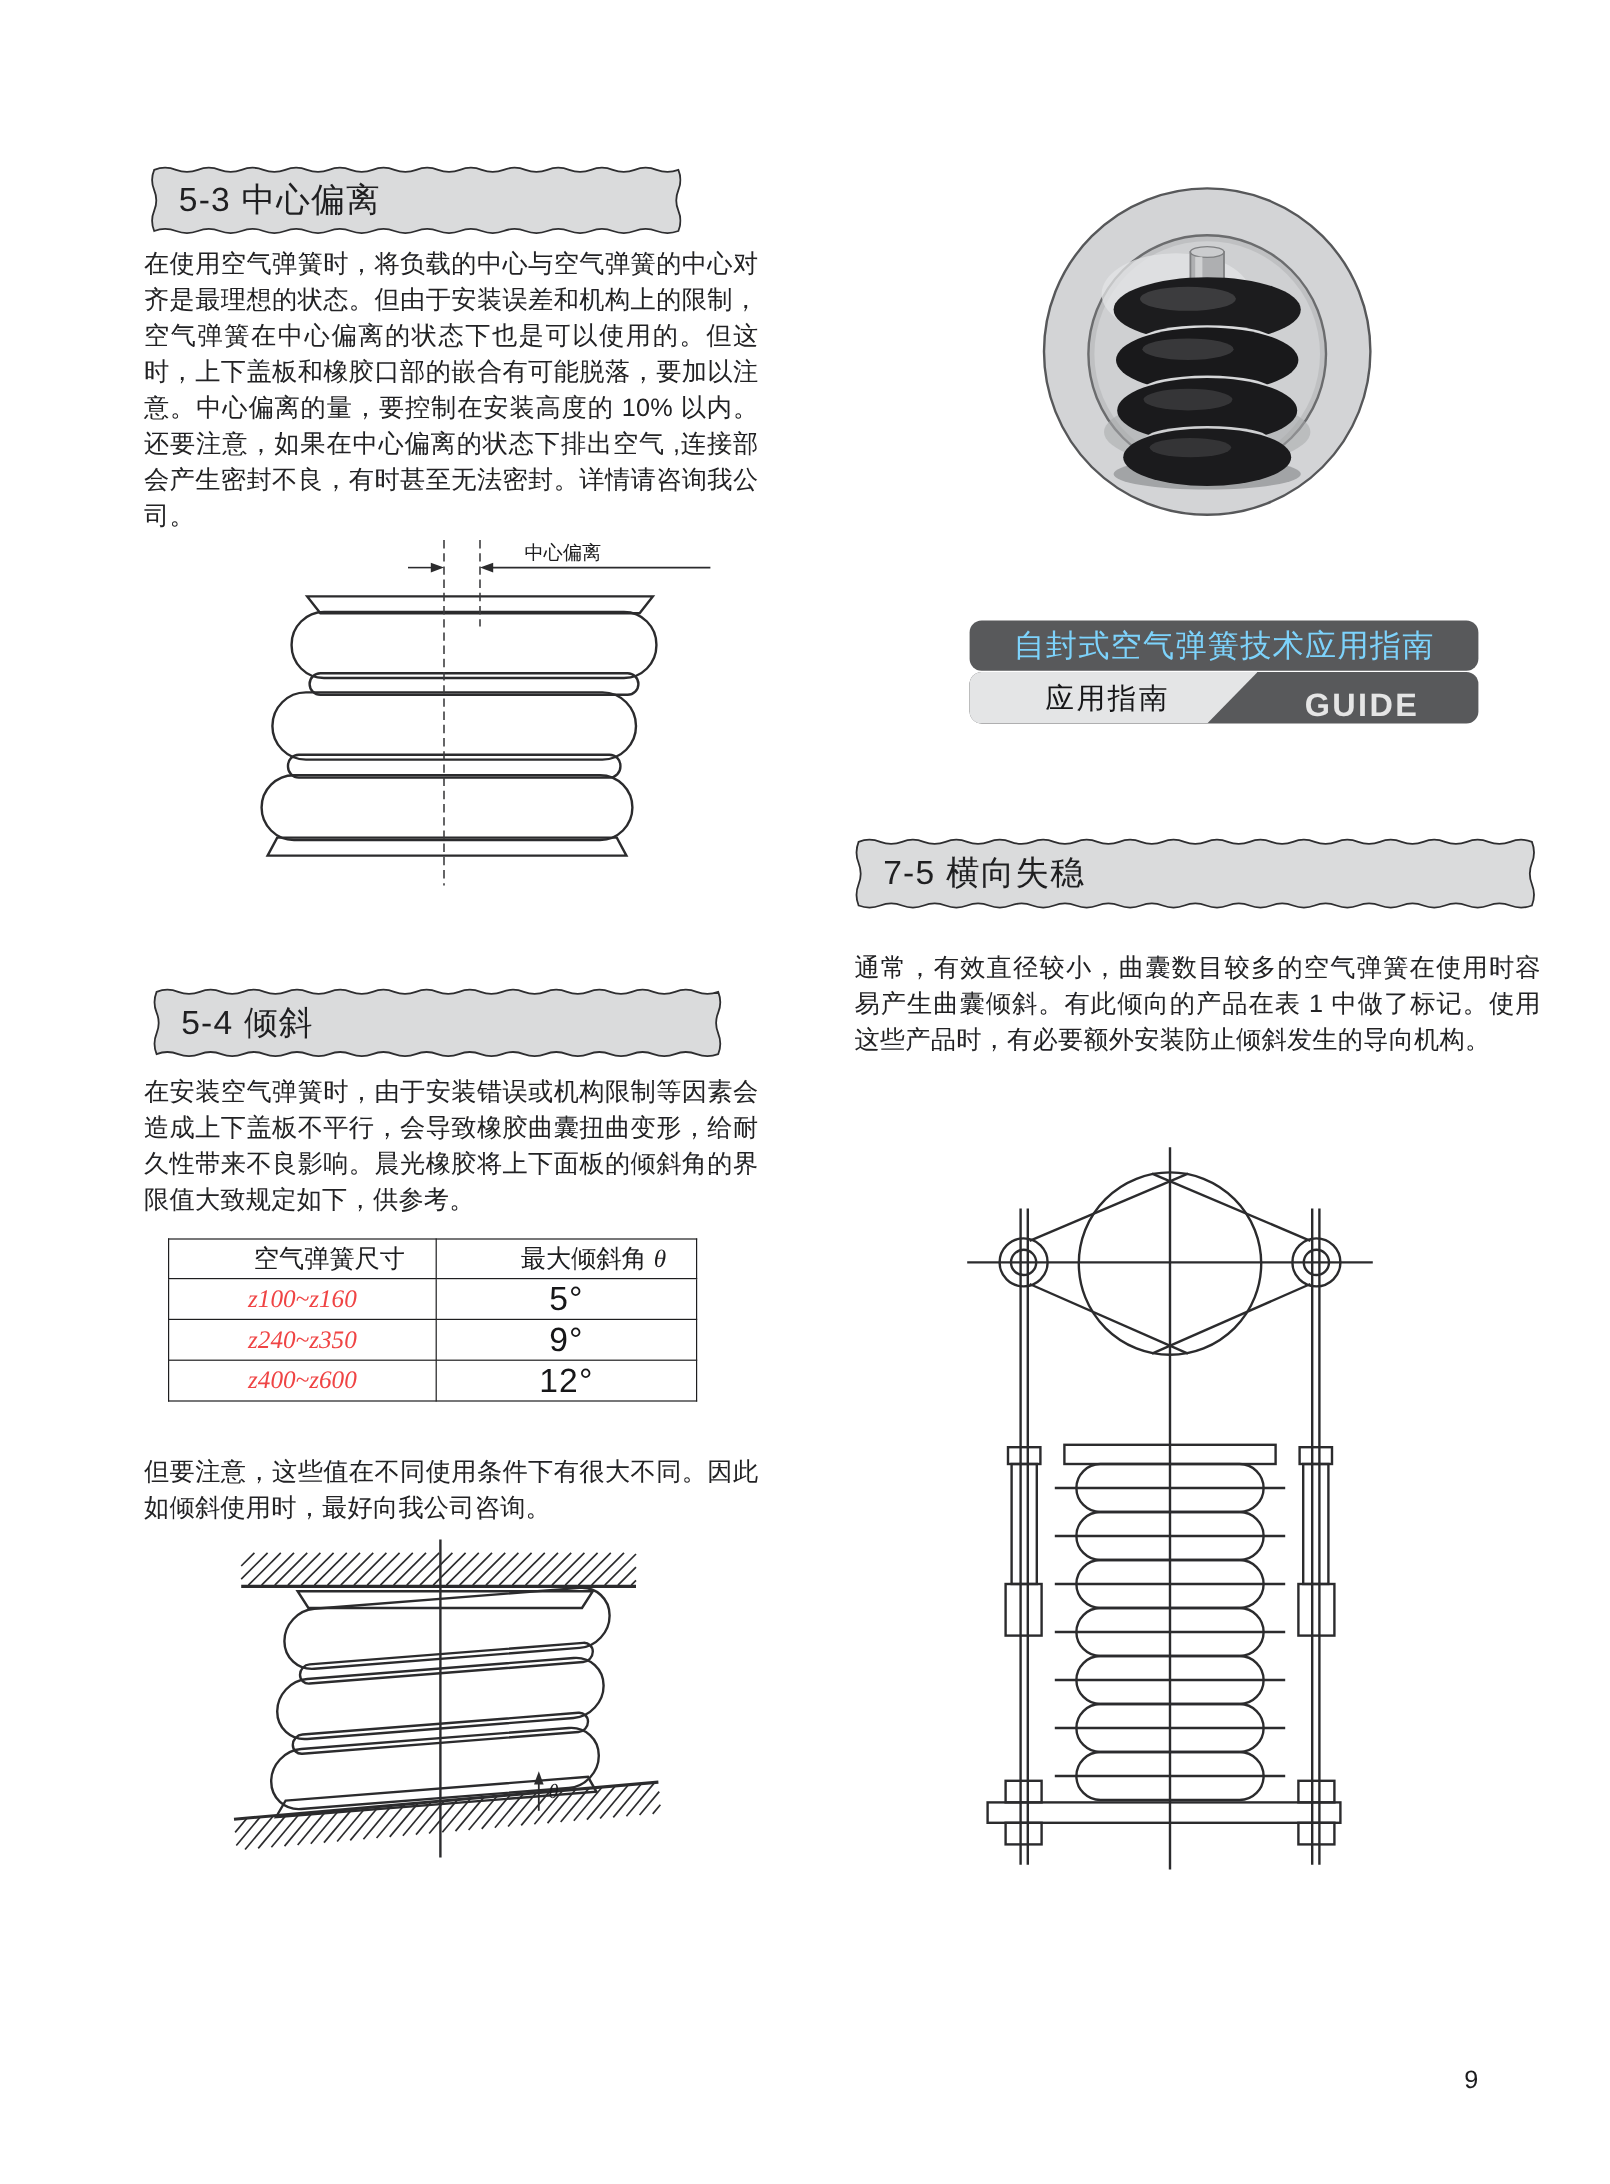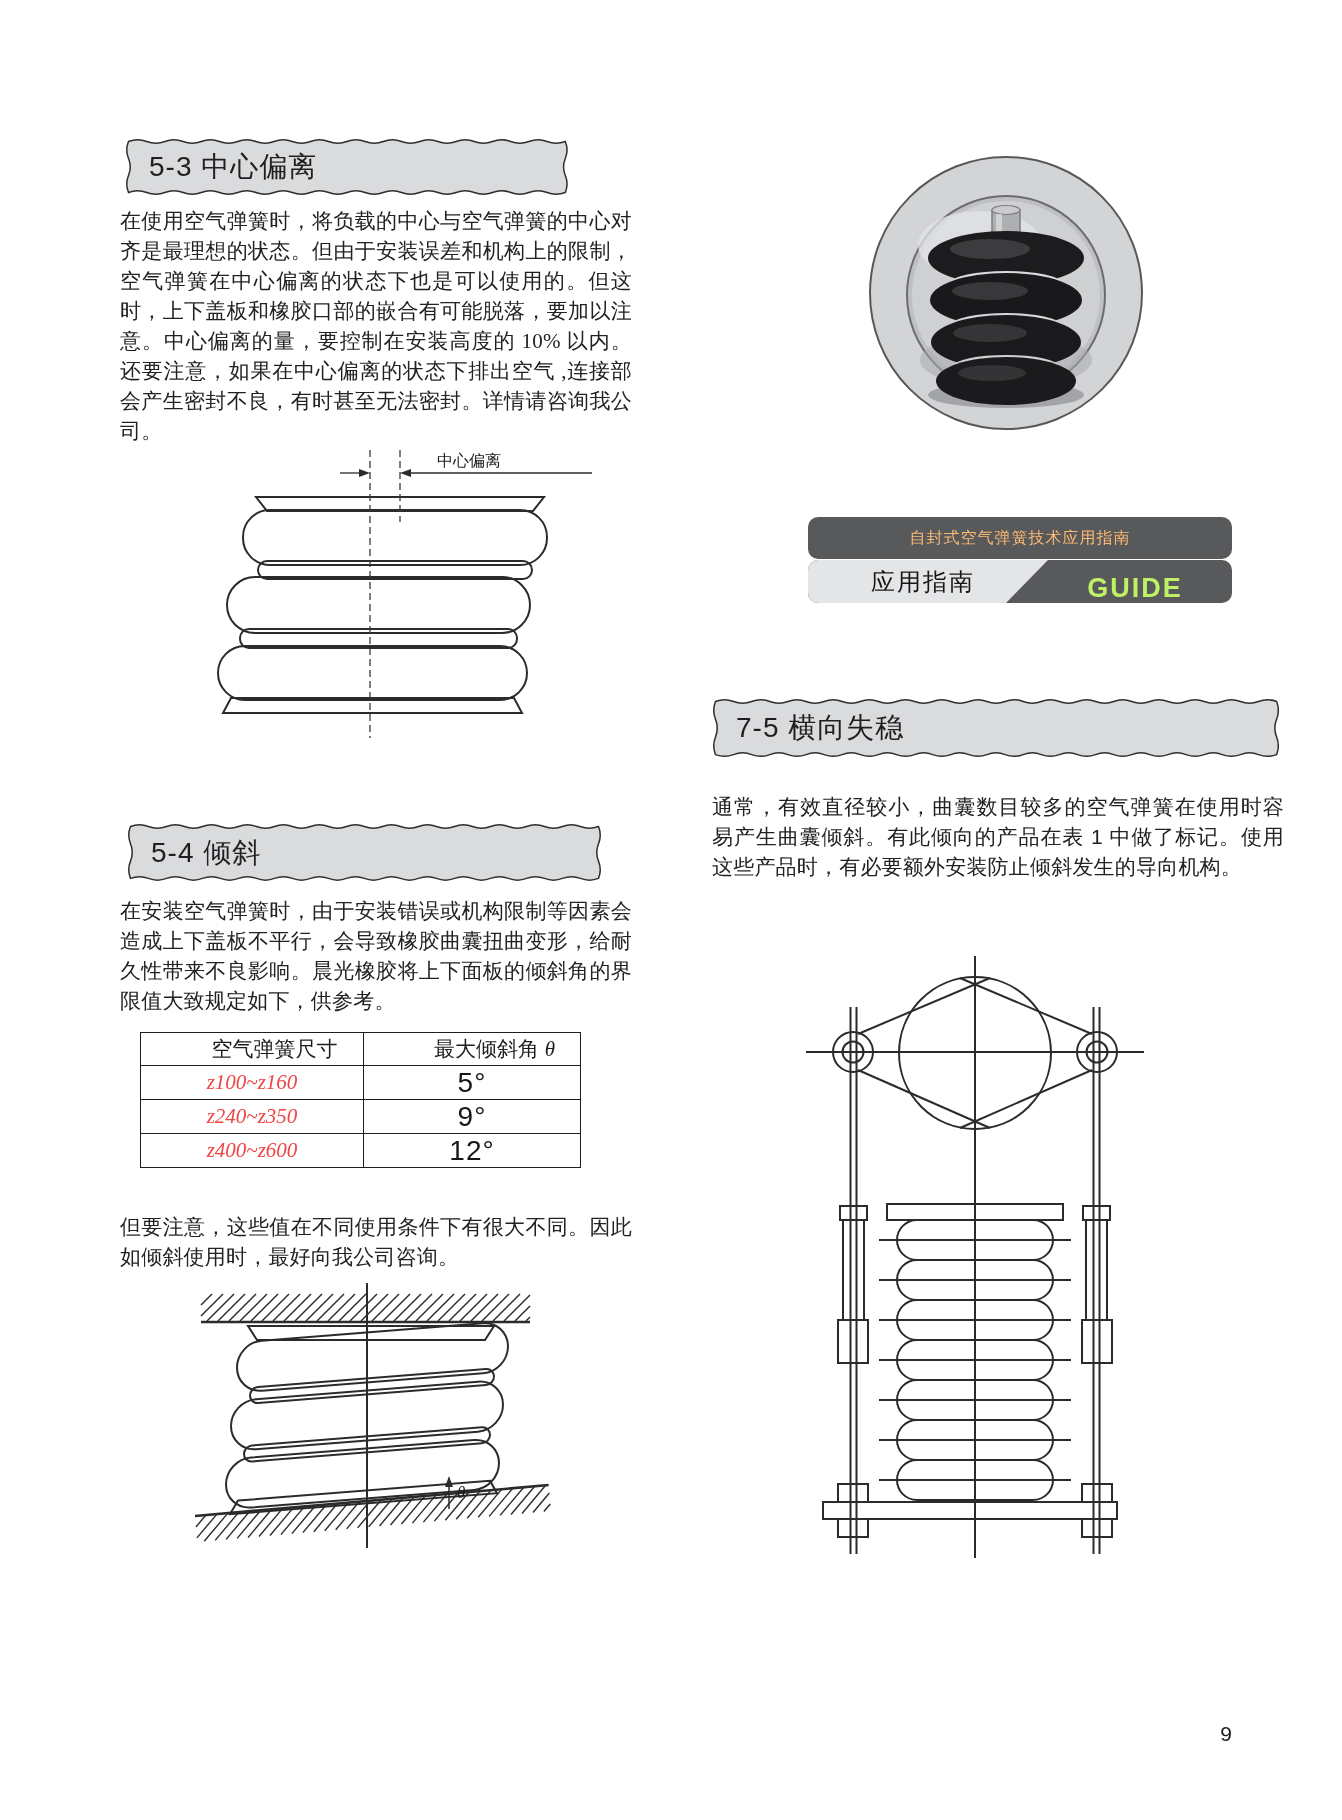--- a/index.html
+++ b/index.html
@@ -31,47 +31,47 @@
   }
   table.spec th{font-size:21px;font-weight:500;color:#1c1c1e;height:32px;padding-left:45px;}
   td.size{font-family:"Liberation Serif","DejaVu Serif",serif;font-style:italic;font-size:21px;color:#ef4444;}
   td.angle{font-size:28px;font-weight:500;letter-spacing:1px;color:#161618;}
   .theta{font-style:italic;font-family:"Liberation Serif","DejaVu Serif",serif;}
   
   .banner{position:absolute;left:808px;width:424px;border-radius:10px;display:flex;align-items:center;justify-content:center;}
   .banner-company{top:465px;height:46px;background:#c9cacc;}
   .banner-company span{font-size:28px;letter-spacing:2px;color:#8d8e90;font-weight:500;white-space:nowrap;}
   .banner-guide{top:517px;height:42px;background:#58595b;}
-  .banner-guide span{font-size:16px;color:#fdba74;font-weight:500;letter-spacing:1px;white-space:nowrap;}
+  .banner-guide span{font-size:26px;color:#7dd3fc;font-weight:500;letter-spacing:1px;white-space:nowrap;}
   .banner-tab{top:560px;height:43px;background:#58595b;overflow:hidden;}
   .tab-light{
     position:absolute;left:0;top:0;width:240px;height:43px;background:#e4e5e6;
     clip-path:polygon(0 0,240px 0,198px 43px,0 43px);
   }
   .tab-cn{position:absolute;left:30px;top:0;width:170px;height:43px;display:flex;align-items:center;justify-content:center;
     font-size:24px;color:#161618;font-weight:500;letter-spacing:2px;}
   .tab-en{position:absolute;left:242px;top:0;width:170px;height:57px;display:flex;align-items:center;justify-content:center;
-    font-size:27px;color:#bef264;font-weight:700;letter-spacing:2px;}
+    font-size:27px;color:#e5e5e5;font-weight:700;letter-spacing:2px;}
   .page-num{position:absolute;left:1206px;top:1722px;width:40px;text-align:center;font-size:21px;color:#1c1c1e;font-weight:500;}
   svg{display:block;}
   .lineart{stroke:#2b2b2d;fill:none;}
 </style>
 </head>
 <body>
 
 <div class="page">
 
   <div class="hdr-box" style="left:125px;top:138px;width:443px;height:58px;">
     <svg class="hdr-svg" width="443" height="58" viewBox="0 0 443 58">
       <path fill="#dadbdc" stroke="#2e2e30" stroke-width="1.5" d="M 3.5 3.5 q 9.1 -3.5 18.2 0 q 9.1 3.5 18.2 0 q 9.1 -3.5 18.2 0 q 9.1 3.5 18.2 0 q 9.1 -3.5 18.2 0 q 9.1 3.5 18.2 0 q 9.1 -3.5 18.2 0 q 9.1 3.5 18.2 0 q 9.1 -3.5 18.2 0 q 9.1 3.5 18.2 0 q 9.1 -3.5 18.2 0 q 9.1 3.5 18.2 0 q 9.1 -3.5 18.2 0 q 9.1 3.5 18.2 0 q 9.1 -3.5 18.2 0 q 9.1 3.5 18.2 0 q 9.1 -3.5 18.2 0 q 9.1 3.5 18.2 0 q 9.1 -3.5 18.2 0 q 9.1 3.5 18.2 0 q 9.1 -3.5 18.2 0 q 9.1 3.5 18.2 0 q 9.1 -3.5 18.2 0 q 9.1 3.5 18.2 0 q 3.5 8.5 0 17.0 q -3.5 8.5 0 17.0 q 3.5 8.5 0 17.0 q -9.1 3.5 -18.2 0 q -9.1 -3.5 -18.2 0 q -9.1 3.5 -18.2 0 q -9.1 -3.5 -18.2 0 q -9.1 3.5 -18.2 0 q -9.1 -3.5 -18.2 0 q -9.1 3.5 -18.2 0 q -9.1 -3.5 -18.2 0 q -9.1 3.5 -18.2 0 q -9.1 -3.5 -18.2 0 q -9.1 3.5 -18.2 0 q -9.1 -3.5 -18.2 0 q -9.1 3.5 -18.2 0 q -9.1 -3.5 -18.2 0 q -9.1 3.5 -18.2 0 q -9.1 -3.5 -18.2 0 q -9.1 3.5 -18.2 0 q -9.1 -3.5 -18.2 0 q -9.1 3.5 -18.2 0 q -9.1 -3.5 -18.2 0 q -9.1 3.5 -18.2 0 q -9.1 -3.5 -18.2 0 q -9.1 3.5 -18.2 0 q -9.1 -3.5 -18.2 0 q -3.5 -8.5 0 -17.0 q 3.5 -8.5 0 -17.0 q -3.5 -8.5 0 -17.0 Z"></path>
     </svg>
     <div class="hdr-title">5-3 中心偏离</div>
   </div>
 
-  <div class="para" style="left:120px;top:206px;width:512px;font-family:Liberation Serif, serif;">在使用空气弹簧时，将负载的中心与空气弹簧的中心对齐是最理想的状态。但由于安装误差和机构上的限制，空气弹簧在中心偏离的状态下也是可以使用的。但这时，上下盖板和橡胶口部的嵌合有可能脱落，要加以注意。中心偏离的量，要控制在安装高度的 10% 以内。还要注意，如果在中心偏离的状态下排出空气 ,连接部会产生密封不良，有时甚至无法密封。详情请咨询我公司。</div>
+  <div class="para" style="left:120px;top:206px;width:512px;">在使用空气弹簧时，将负载的中心与空气弹簧的中心对齐是最理想的状态。但由于安装误差和机构上的限制，空气弹簧在中心偏离的状态下也是可以使用的。但这时，上下盖板和橡胶口部的嵌合有可能脱落，要加以注意。中心偏离的量，要控制在安装高度的 10% 以内。还要注意，如果在中心偏离的状态下排出空气 ,连接部会产生密封不良，有时甚至无法密封。详情请咨询我公司。</div>
 
   <svg class="abs" style="left:170px;top:440px;" width="440" height="305" viewBox="170 440 440 305">
 
     <g class="lineart" stroke-width="2">
       <path d="M 256 497 L 544 497 L 533 511 L 267 511 Z"></path>
       <rect x="243" y="510" width="304" height="55" rx="27"></rect>
       <rect x="258" y="561" width="274" height="18" rx="9"></rect>
       <rect x="227" y="577" width="303" height="56" rx="28"></rect>
       <rect x="240" y="629" width="277" height="19" rx="9"></rect>
       <rect x="218" y="646" width="309" height="54" rx="27"></rect>

